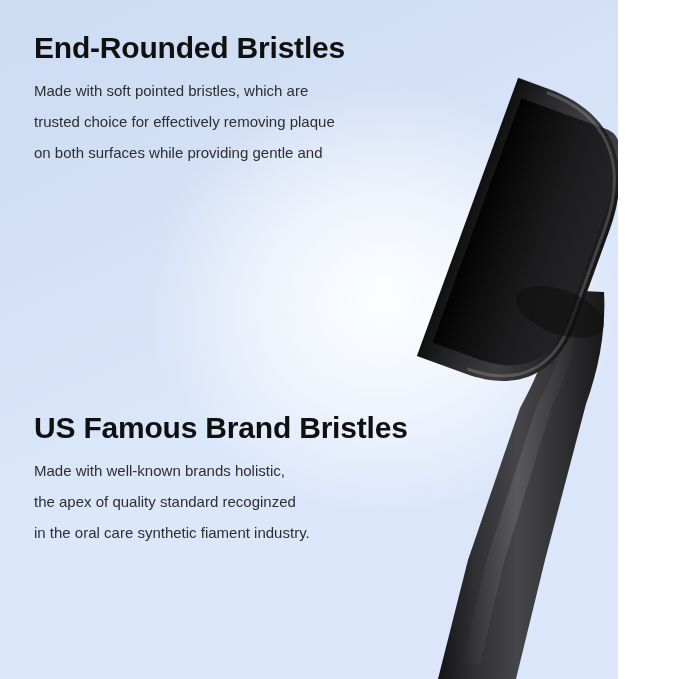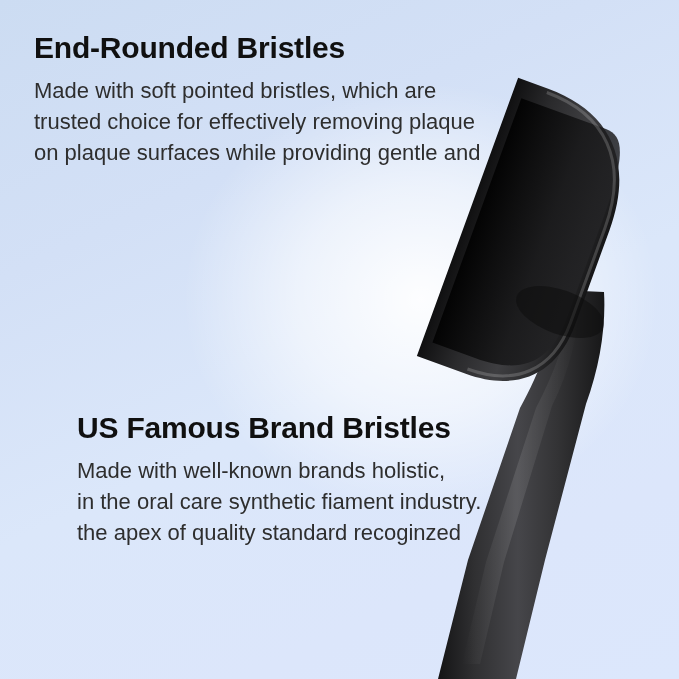--- a/index.html
+++ b/index.html
@@ -3,21 +3,21 @@
 <meta charset="utf-8">
 <style>
   html, body {
     margin: 0;
     padding: 0;
     background: #ffffff;
   }
 
   #scene {
     position: relative;
-    width: 679px;
+    width: 618px;
     height: 679px;
     overflow: hidden;
     font-family: "Liberation Sans", sans-serif;
     background:
       radial-gradient(ellipse 330px 300px at 62% 44%,
         rgba(255,255,255,0.95) 0%,
         rgba(255,255,255,0.55) 38%,
         rgba(255,255,255,0.0) 72%),
       linear-gradient(155deg,
         #ccdcf2 0%,
@@ -34,28 +34,28 @@
   }
   .heading {
     font-size: 30px;
     font-weight: bold;
     color: #101010;
     letter-spacing: -0.2px;
     white-space: nowrap;
     margin: 0 0 10px 0;
   }
   .bodyline {
-    font-size: 22px;
+    font-size: 15px;
     color: #2e2e2e;
     line-height: 31px;
     white-space: nowrap;
   }
 
   #block-1 { left: 34px; top: 31px; }
-  #block-2 { left: 34px; top: 411px; margin-left: 43px; }
+  #block-2 { left: 34px; top: 411px; }
 
   
   #brush {
     position: absolute;
     left: 0; top: 0;
     width: 679px;
     height: 679px;
     z-index: 4;
     pointer-events: none;
   }
@@ -207,23 +207,23 @@
       <div class="tuft green" style="top: 292px; right: 82px; width: 118px; transform: rotate(-20deg);">
         <div style="width: 73px;"></div>
         <div style="width: 54px;"></div>
       </div>
     </div>
 
   <div class="textblock" id="block-1">
     <div class="heading">End-Rounded Bristles</div>
     <div class="bodyline">Made with soft pointed bristles, which are</div>
     <div class="bodyline">trusted choice for effectively removing plaque</div>
-    <div class="bodyline">on plaque surfaces while providing gentle and</div>
+    <div class="bodyline">on both surfaces while providing gentle and</div>
   </div>
 
   <div class="textblock" id="block-2">
     <div class="heading">US Famous Brand Bristles</div>
     <div class="bodyline">Made with well-known brands holistic,</div>
+    <div class="bodyline">the apex of quality standard recoginzed</div>
     <div class="bodyline">in the oral care synthetic fiament industry.</div>
-    <div class="bodyline">the apex of quality standard recoginzed</div>
   </div>
 
 </div>
 
 </body></html>

